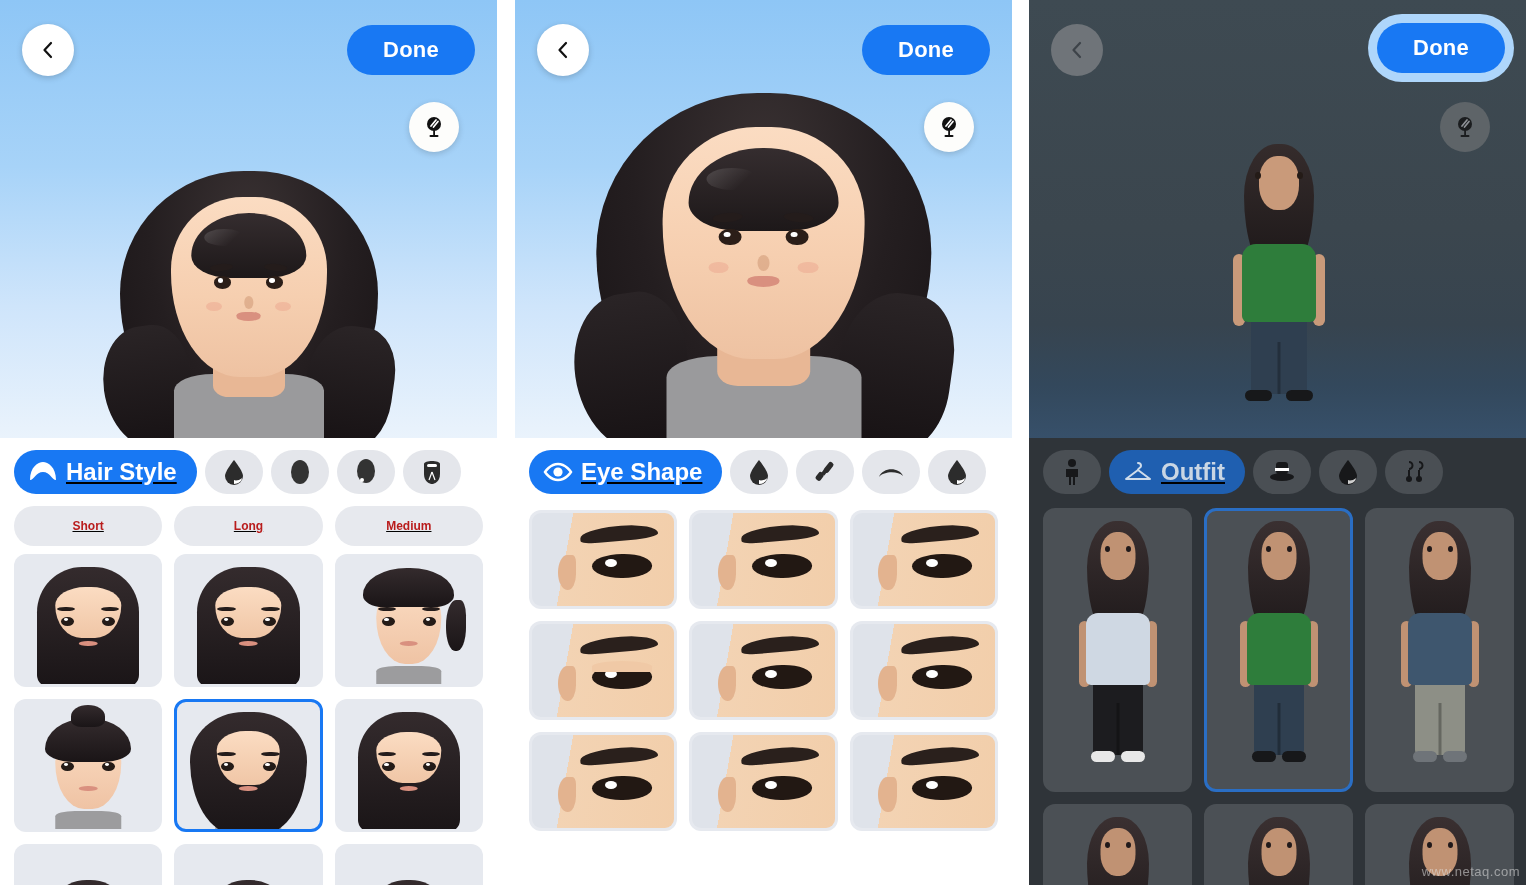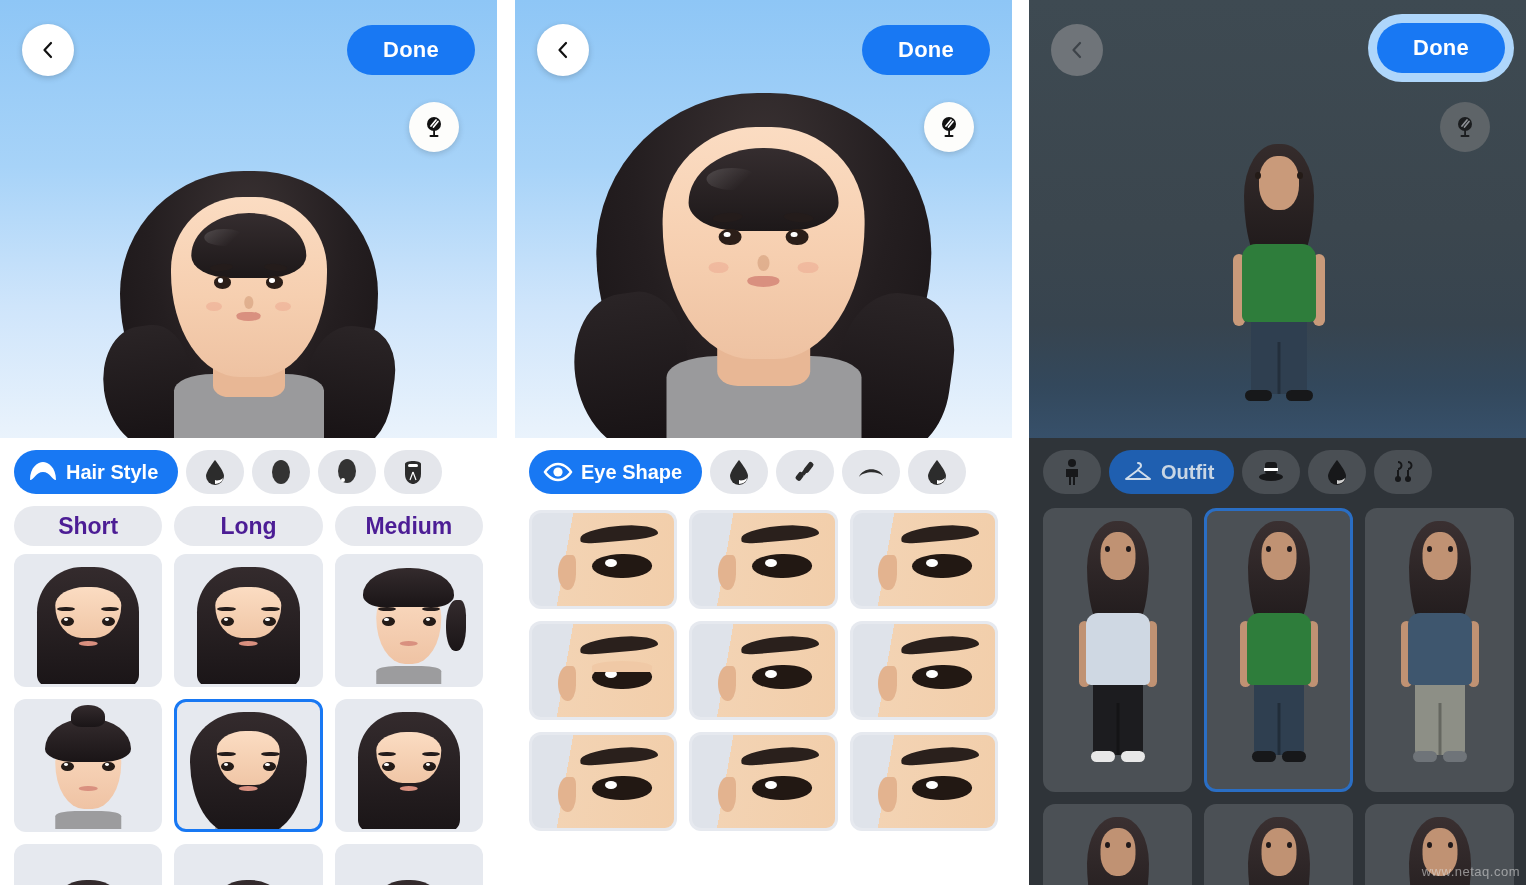--- a/index.html
+++ b/index.html
@@ -2,21 +2,21 @@
 <html><head>
 <meta charset="utf-8">
 <style>
   html,body{margin:0;padding:0;}
   body{
     width:1526px;height:885px;
     background:#ffffff;
     font-family:"Liberation Sans", sans-serif;
     overflow:hidden;
   }
-  .stage{position:relative;width:1526px;height:631px;display:flex;background:#fff;}
+  .stage{position:relative;width:1526px;height:631px;display:flex;background:#fff;text-decoration:underline;}
 
   
   .panel{position:relative;overflow:hidden;flex:0 0 auto;background:#fff;}
   .panel.p1{width:497px;height:885px;}
   .gap{flex:0 0 18px;height:885px;background:#ffffff;}
   .panel.p2{width:497px;height:885px;}
   .gap2{flex:0 0 17px;height:885px;background:#ffffff;}
   .panel.p3{width:499px;height:885px;}
 
   
@@ -100,31 +100,31 @@
   .bd-shoe.l{left:30px;}.bd-shoe.r{right:30px;}
 
   
   .sheet{position:relative;background:#ffffff;height:447px;}
   .p3 .sheet{background:#2f3439;}
 
   .cat-row{display:flex;align-items:center;gap:8px;padding:12px 10px 6px 14px;overflow:hidden;}
   .cat-pill{height:44px;border-radius:22px;background:#e4e6eb;display:flex;align-items:center;
       justify-content:center;gap:8px;padding:0 14px;cursor:pointer;flex:0 0 auto;}
   .cat-pill.active{background:#1878f3;padding:0 20px 0 14px;}
-  .cat-pill.active .cat-label{color:#fff;font-size:20px;font-weight:700;white-space:nowrap;}
+  .cat-pill.active .cat-label{color:#fff;font-size:24px;font-weight:700;white-space:nowrap;}
   .cat-pill .cat-label{display:none;}
   .cat-pill.active .cat-label{display:block;}
   .cat-icon{width:30px;height:30px;display:flex;align-items:center;justify-content:center;flex:0 0 auto;}
   .p3 .cat-pill{background:#4a4f54;}
   .p3 .cat-pill.active{background:#1f5fb0;}
   .p3 .cat-pill.active .cat-label{color:#c9d6e4;}
 
   .sub-row{display:flex;gap:12px;padding:6px 14px 8px 14px;}
-  .sub-pill{flex:1 1 0;height:40px;border-radius:20px;background:#e7e9ee;color:#4c1d95;
-      display:flex;align-items:center;justify-content:center;font-size:23px;font-weight:700;cursor:pointer;}
+  .sub-pill{flex:1 1 0;height:40px;border-radius:20px;background:#e7e9ee;color:#b91c1c;
+      display:flex;align-items:center;justify-content:center;font-size:12px;font-weight:700;cursor:pointer;}
 
   .grid{display:grid;grid-template-columns:repeat(3,1fr);gap:12px;padding:0 14px;}
   .cell{position:relative;background:#e6e9ef;border-radius:12px;overflow:hidden;cursor:pointer;
       border:3px solid transparent;box-sizing:border-box;}
   .cell.sel{border-color:#1878f3;background:#e6e9ef;}
   .p3 .cell{background:#4b5055;}
   .p3 .cell.sel{border-color:#2a6ec4;}
 
   .grid.hair .cell{height:133px;}
   .grid.eyes .cell{height:99px;}

